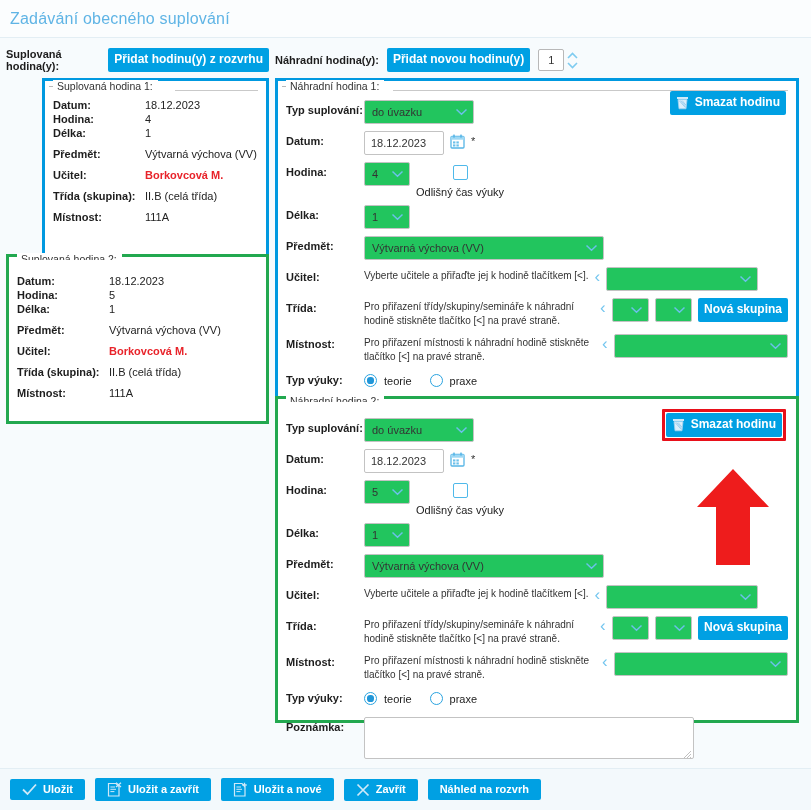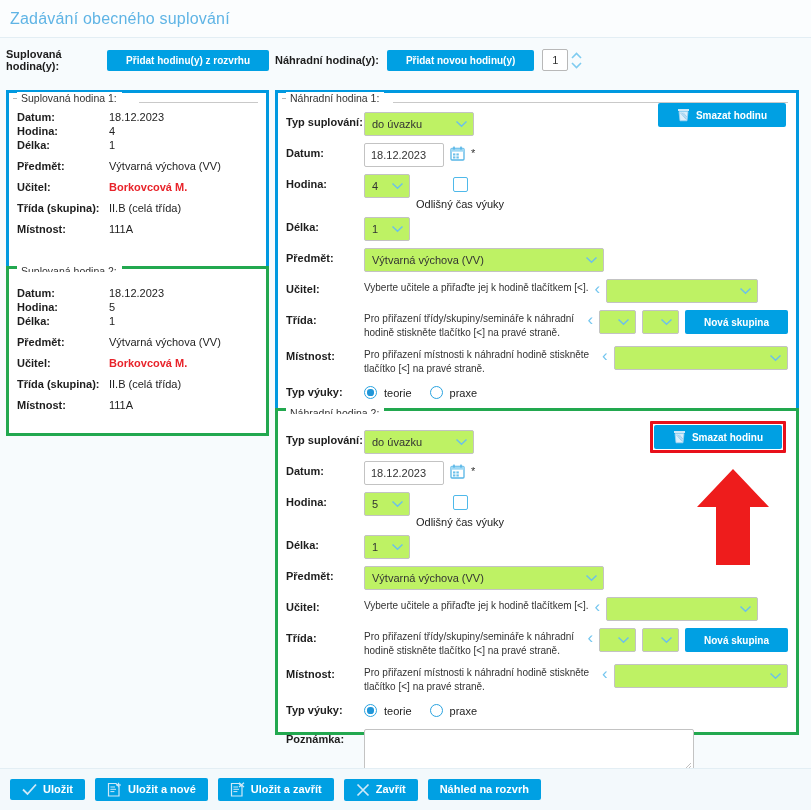--- a/index.html
+++ b/index.html
@@ -30,23 +30,23 @@
     letter-spacing: .2px;
   }
 
   
   .btn {
     background: #00a0e3;
     color: #fff;
     border: none;
     border-radius: 2px;
     font-family: "Liberation Sans", sans-serif;
-    font-size: 10px;
+    font-size: 12px;
     font-weight: bold;
-    padding: 5px 19px;
+    padding: 5px 6px;
     display: inline-flex;
     align-items: center;
     gap: 6px;
     cursor: pointer;
     white-space: nowrap;
     line-height: 1.1;
   }
   .btn svg { display:block; }
 
   
@@ -55,21 +55,21 @@
     padding: 9px 6px 0 6px;
     gap: 6px;
     align-items: flex-start;
   }
   .col-left  { width: 263px; flex: none; position: relative; }
   .col-right { width: 524px; flex: none; position: relative; }
 
   .col-head {
     display: flex; align-items: center; gap: 8px;
     height: 26px;
-    margin-bottom: 17px;
+    margin-bottom: 5px;
   }
   .col-head-label { font-weight: bold; font-size: 11px; color:#1d1d1d; }
 
   
   .spinner { display:flex; align-items:center; gap:2px; }
   .spinner input {
     width: 26px; height: 22px;
     text-align: center;
     border: 1px solid #b8b8b8;
     border-radius: 2px;
@@ -122,21 +122,21 @@
     width: 78px; flex: none;
     font-weight: bold; font-size: 11px; color:#1d1d1d;
     padding-top: 4px;
   }
   .frow-ctrl { display:flex; align-items:flex-start; gap: 6px; flex: 1; }
 
   .sel {
     position: relative;
     border: 1px solid #c3c3c3;
     border-radius: 2px;
-    background: #bef264;
+    background: #22c55e;
     height: 24px;
     display: flex; align-items: center;
     padding: 0 22px 0 7px;
     font-size: 11px; color:#333;
     cursor: pointer;
     white-space: nowrap;
     overflow: hidden;
   }
   .sel .caret {
     position: absolute; right: 5px; top: 50%;
@@ -254,21 +254,21 @@
 
   <div class="col-left">
 
     <div class="col-head">
       <span class="col-head-label">Suplovaná hodina(y):</span>
       <button class="btn">
         <span>Přidat hodinu(y) z rozvrhu</span>
       </button>
     </div>
 
-    <div class="panel" style="height:185px;">
+    <div class="panel" style="height:185px;margin-left:36px;">
       <span class="panel-legend">Suplovaná hodina 1:</span>
       <div class="legend-rule" style="left:130px; right:8px;"></div>
 
       <div style="margin-top:8px;">
         <div class="sum-row">
           <span class="sum-label">Datum:</span>
           <span class="sum-value">18.12.2023</span>
         </div>
         <div class="sum-row">
           <span class="sum-label">Hodina:</span>
@@ -693,32 +693,32 @@
     <svg width="15" height="13" viewBox="0 0 15 13">
       <path d="M1 6.5 L5.5 11 L14 1.5" fill="none" stroke="#cfe9f8" stroke-width="1.8"></path>
     </svg>
     <span>Uložit</span>
   </button>
 
   <button class="btn">
     <svg width="15" height="15" viewBox="0 0 15 15">
       <path d="M1.5 1.5 h7.5 l3 3 v9.5 h-10.5 z" fill="none" stroke="#cfe9f8" stroke-width="1.2"></path>
       <path d="M3.4 5 h4.6 M3.4 7.3 h5.6 M3.4 9.6 h4" stroke="#cfe9f8" stroke-width="1"></path>
-      <path d="M11.5 0.8 v4.4 M9.3 3 h4.4" stroke="#cfe9f8" stroke-width="1.3"></path>
+      <path d="M9 0.8 L14 5 M14 0.8 L9 5" stroke="#cfe9f8" stroke-width="1.3" fill="none"></path>
     </svg>
-    <span>Uložit a nové</span>
+    <span>Uložit a zavřít</span>
   </button>
 
   <button class="btn">
     <svg width="15" height="15" viewBox="0 0 15 15">
       <path d="M1.5 1.5 h7.5 l3 3 v9.5 h-10.5 z" fill="none" stroke="#cfe9f8" stroke-width="1.2"></path>
       <path d="M3.4 5 h4.6 M3.4 7.3 h5.6 M3.4 9.6 h4" stroke="#cfe9f8" stroke-width="1"></path>
-      <path d="M9 0.8 L14 5 M14 0.8 L9 5" stroke="#cfe9f8" stroke-width="1.3" fill="none"></path>
+      <path d="M11.5 0.8 v4.4 M9.3 3 h4.4" stroke="#cfe9f8" stroke-width="1.3"></path>
     </svg>
-    <span>Uložit a zavřít</span>
+    <span>Uložit a nové</span>
   </button>
 
   <button class="btn">
     <svg width="14" height="14" viewBox="0 0 14 14">
       <path d="M1.5 1.5 L12.5 12.5 M12.5 1.5 L1.5 12.5" stroke="#cfe9f8" stroke-width="1.7" fill="none"></path>
     </svg>
     <span>Zavřít</span>
   </button>
 
   <button class="btn">

